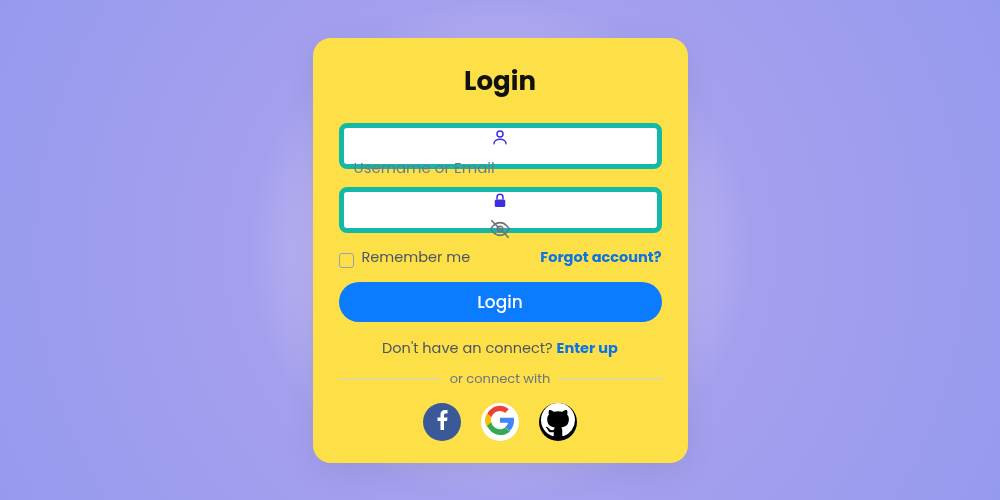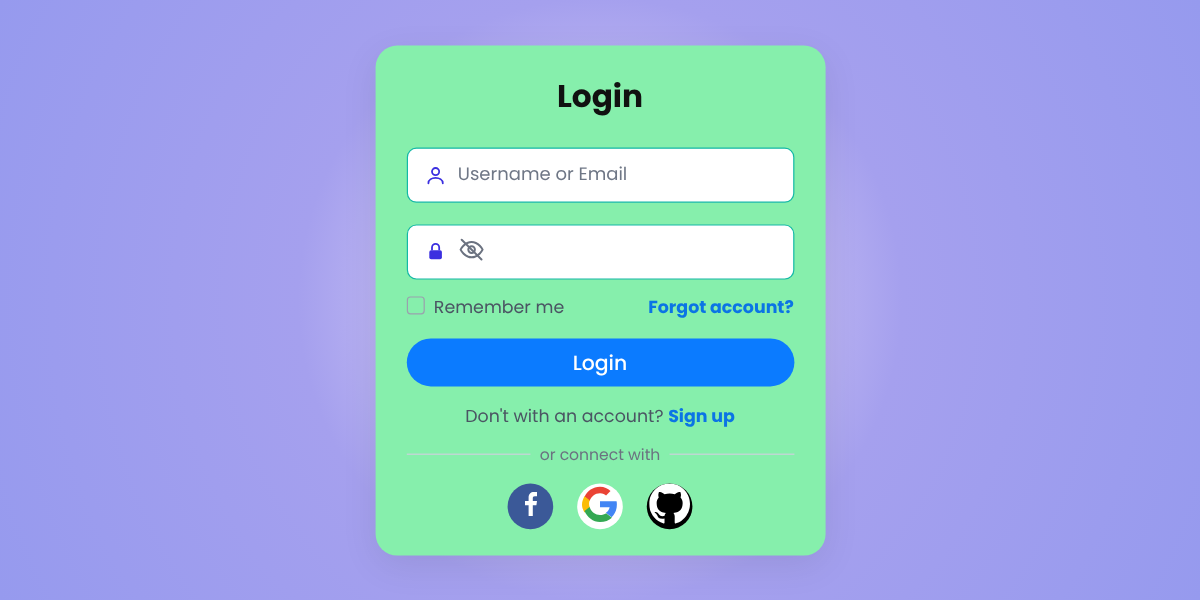--- a/index.html
+++ b/index.html
@@ -6,42 +6,43 @@
   html, body { width: 1000px; height: 500px; overflow: hidden; }
   body {
     font-family: "Poppins", "Segoe UI", Arial, sans-serif;
     background: radial-gradient(circle at 50% 50%, #fff9d9 0%, #cfc6f5 18%, #a5a0ee 45%, #969aee 100%);
     display: flex;
     align-items: center;
     justify-content: center;
   }
   .card {
     width: 375px;
-    background: #86efac;
+    background: #fde047;
     border-radius: 18px;
     padding: 24px 26px 22px;
     box-shadow: 0 8px 30px rgba(0,0,0,0.08);
   }
   .title {
     text-align: center;
     font-size: 26px;
     font-weight: 700;
     color: #111;
     margin-bottom: 22px;
   }
   .field {
-    border: 1px solid #14b8a6;
+    border: 5px solid #14b8a6;
     border-radius: 8px;
     height: 46px;
     display: flex;
     align-items: center;
     padding: 0 14px;
     margin-bottom: 18px;
     gap: 10px;
     background: #fff;
+    flex-direction: column;
   }
   .field input {
     flex: 1;
     border: none;
     outline: none;
     font-size: 15px;
     font-family: inherit;
     color: #333;
     background: transparent;
   }
@@ -53,21 +54,21 @@
   .row {
     display: flex;
     justify-content: space-between;
     align-items: center;
     margin-top: -4px;
     margin-bottom: 14px;
     font-size: 14.5px;
   }
   .remember {
     display: flex;
-    align-items: flex-start;
+    align-items: flex-end;
     gap: 8px;
     color: #4b5563;
     cursor: pointer;
   }
   .remember input {
     appearance: none;
     width: 15px; height: 15px;
     border: 1.5px solid #9aa1ad;
     border-radius: 3px;
     cursor: pointer;
@@ -174,21 +175,21 @@
     <label class="remember">
       <input type="checkbox" style="">
       <span>Remember me</span>
     </label>
     <a class="forgot">Forgot account?</a>
   </div>
 
   <button class="login-btn">Login</button>
 
   <div class="signup-line">
-    <span>Don't with an account? </span><a class="signup-link">Sign up</a>
+    <span>Don't have an connect? </span><a class="signup-link">Enter up</a>
   </div>
 
   <div class="divider">
     <hr>
     <span>or connect with</span>
     <hr>
   </div>
 
   <div class="social">
     <button class="fb">

